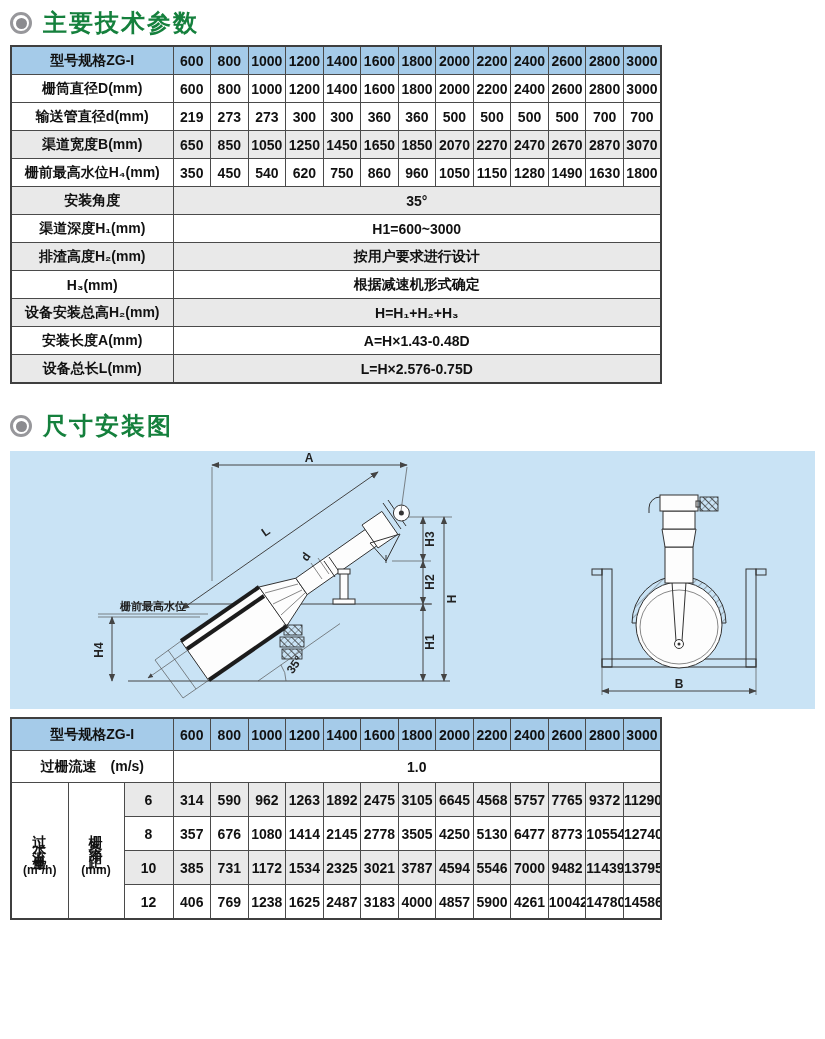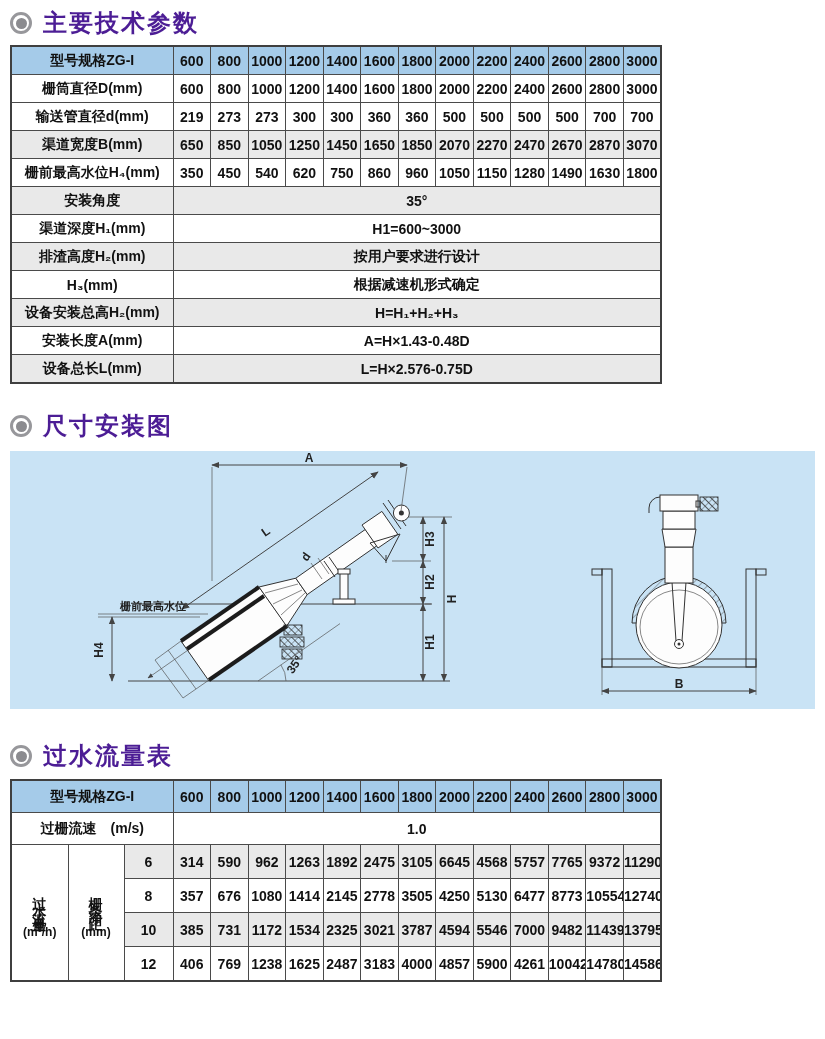--- a/index.html
+++ b/index.html
@@ -14,21 +14,21 @@
   .section-header{display:flex;align-items:center;gap:11px;}
   .sh1{margin-top:8px;}
   .sh2{margin-top:27px;}
   .sh3{margin-top:32px;}
   .bullet{
     width:16px;height:16px;border:3px solid #97979b;border-radius:50%;
     background:#fff;display:flex;align-items:center;justify-content:center;flex:0 0 auto;
   }
   .bullet .dot{width:11px;height:11px;border-radius:50%;background:#8b8b8f;}
   .section-title{
-    font-size:24px;font-weight:bold;color:#4c1d95;letter-spacing:2px;line-height:30px;
+    font-size:24px;font-weight:bold;color:#15803d;letter-spacing:2px;line-height:30px;
   }
 
   
   table{border-collapse:collapse;table-layout:fixed;width:652px;background:#fff;}
   table{border:2px solid #3f3f3f;}
   td{border:1px solid #4a4a4a;text-align:center;vertical-align:middle;
      font-size:14px;font-weight:bold;padding:0;overflow:hidden;white-space:nowrap;}
   .t1{margin-top:7px;}
   .t1 td{height:27px;}
   .t3{margin-top:8px;}
@@ -308,26 +308,20 @@
       <rect class="machn" x="686" y="50" width="4" height="6"></rect>
       <path class="machn" d="M650,46 A11,11 0 0 0 639,57 L639,62"></path>
 
       <line class="thin" x1="592" y1="216" x2="592" y2="244"></line>
       <line class="thin" x1="746" y1="216" x2="746" y2="244"></line>
       <line class="dim" x1="592" y1="240" x2="746" y2="240" marker-start="url(#ar)" marker-end="url(#ar)"></line>
       <text class="dtext" x="669" y="237" text-anchor="middle">B</text>
     </svg>
   </div>
 
-  <div class="section-header sh3">
-    <span class="bullet">
-        <span class="dot"></span>
-      </span>
-    <span class="section-title">过水流量表</span>
-  </div>
 
   <table class="t3">
     <colgroup>
       <col style="width:57px">
         <col style="width:56px">
         <col style="width:49px">
     </colgroup>
     <tbody id="t2body">
         <tr>
           <td class="hcell lab hrow" colspan="3">型号规格ZG-I</td>

